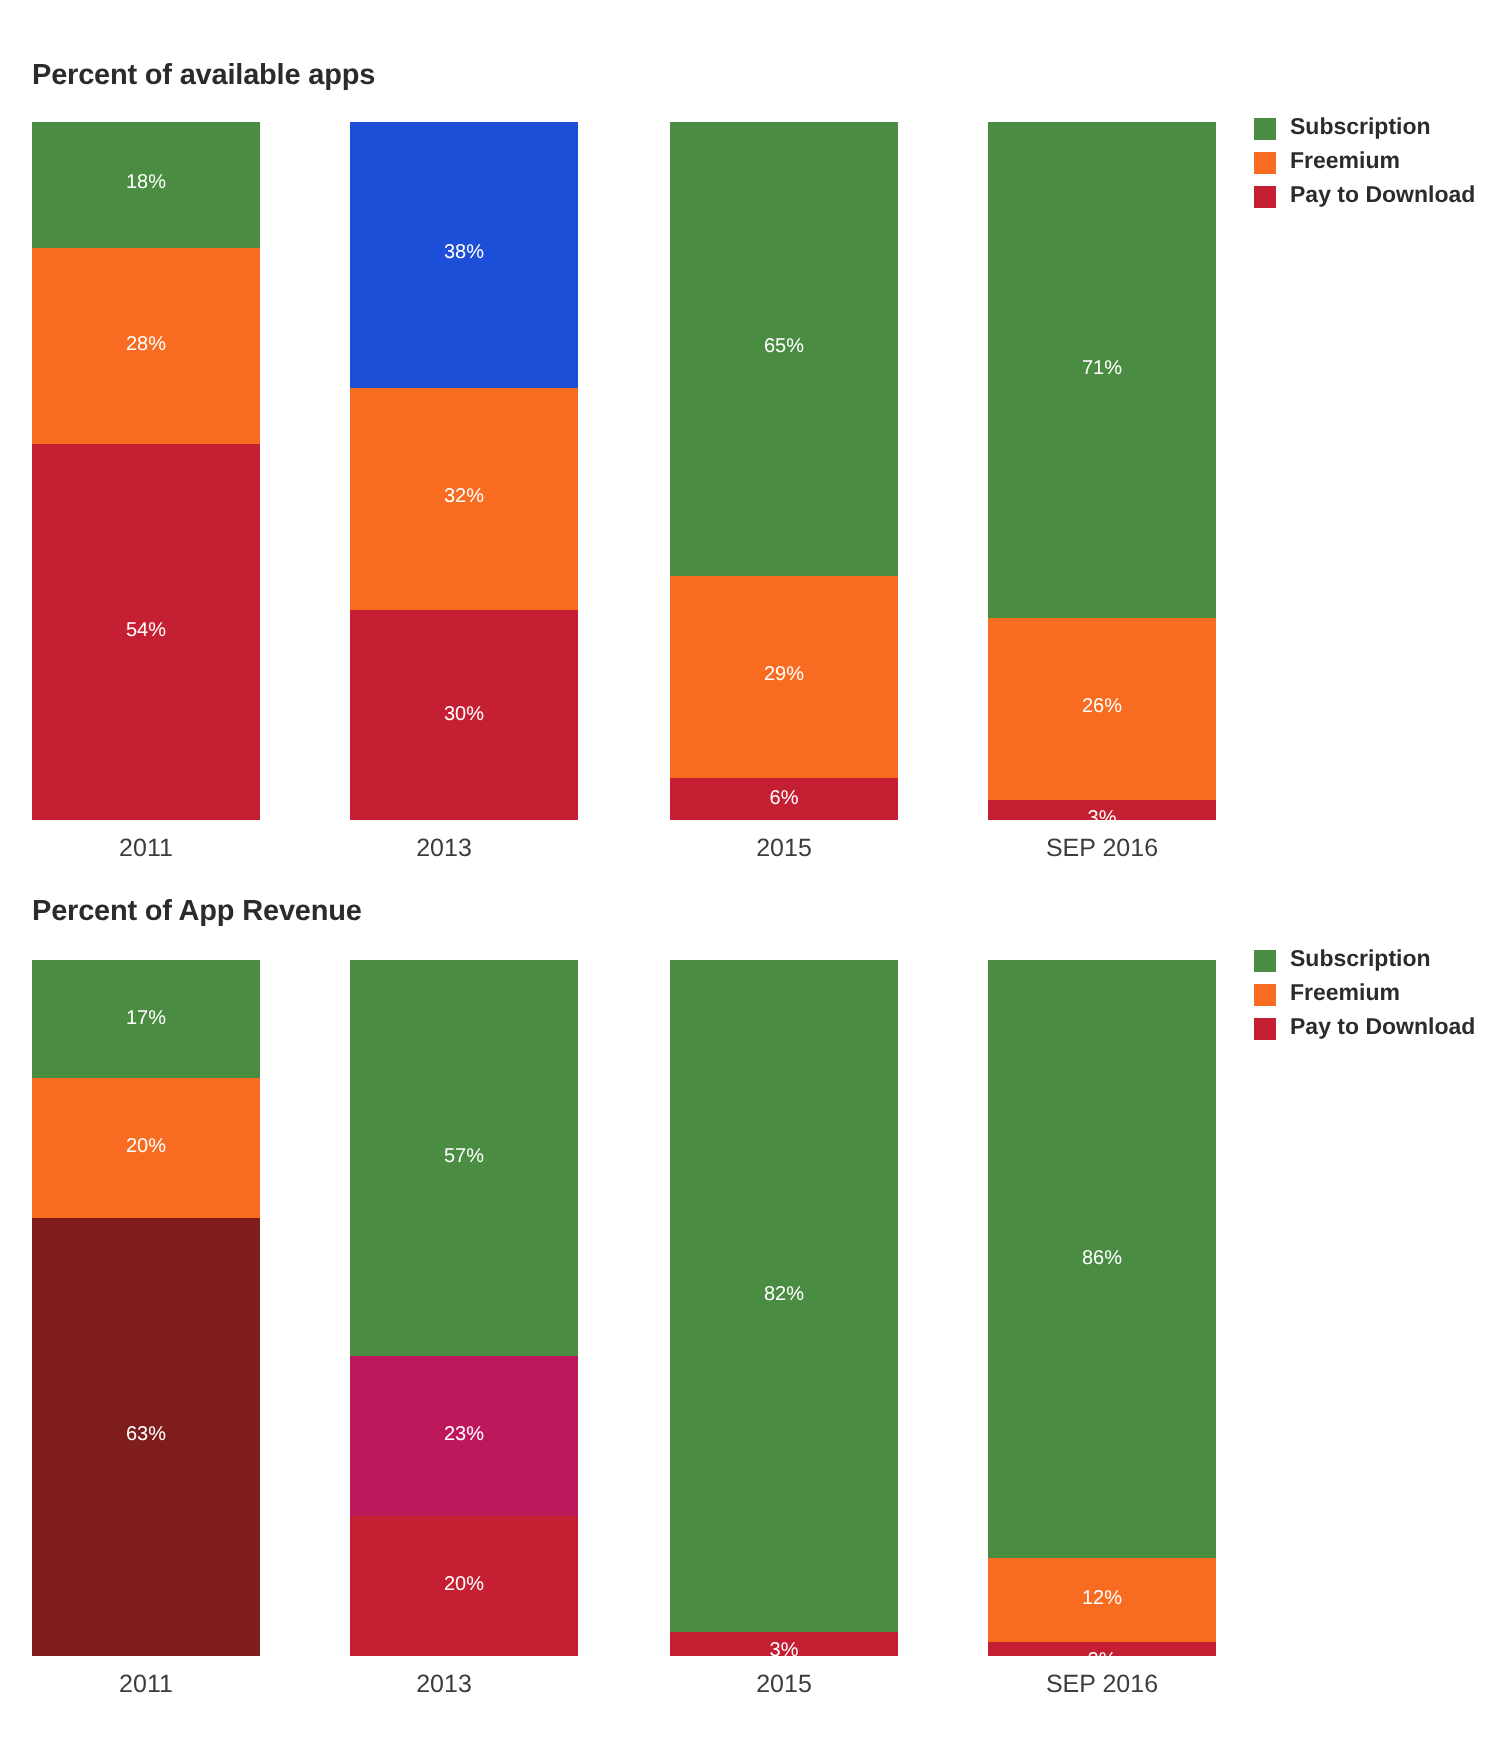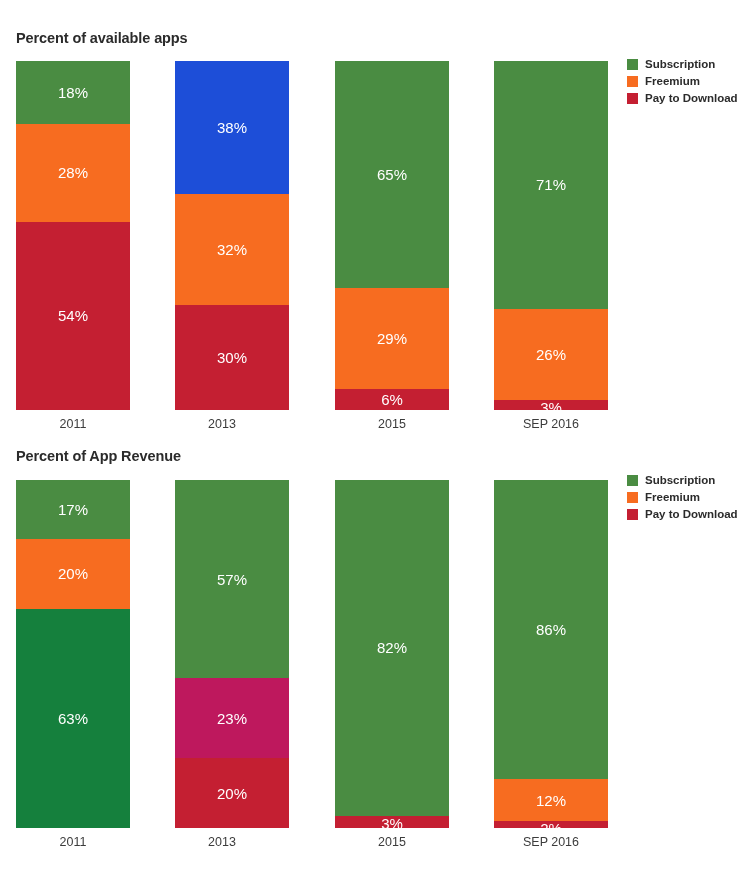--- a/index.html
+++ b/index.html
@@ -64,21 +64,21 @@
     flex-direction: column;
   }
   .seg {
     position: relative;
     display: flex;
     align-items: center;
     justify-content: center;
     overflow: visible;
   }
   .seg-label {
-    font-size: 15px;
+    font-size: 10px;
     color: #ffffff;
     line-height: 1;
     white-space: nowrap;
     position: relative;
     z-index: 2;
   }
   .seg.thin .seg-label {
     position: absolute;
     left: 0;
     right: 0;
@@ -213,21 +213,21 @@
   <div class="chart-title">Percent of App Revenue</div>
   <div class="plot-area">
     <div class="bar-group g0">
       <div class="bar-stack">
           <div class="seg" style="flex: 17 0 0px; background: rgb(74, 140, 66);">
             <span class="seg-label">17%</span>
           </div>
           <div class="seg" style="flex: 20 0 0px; background: rgb(247, 108, 32);">
             <span class="seg-label">20%</span>
           </div>
-          <div class="seg" style="flex: 63 0 0px; background: #15803d;">
+          <div class="seg" style="flex: 63 0 0px; background: #7f1d1d;">
             <span class="seg-label">63%</span>
           </div>
         </div>
     </div>
     <div class="bar-group g1">
       <div class="bar-stack">
           <div class="seg" style="flex: 57 0 0px; background: rgb(74, 140, 66); align-items: center;">
             <span class="seg-label">57%</span>
           </div>
           <div class="seg" style="flex: 23 0 0px; background: #be185d;">

